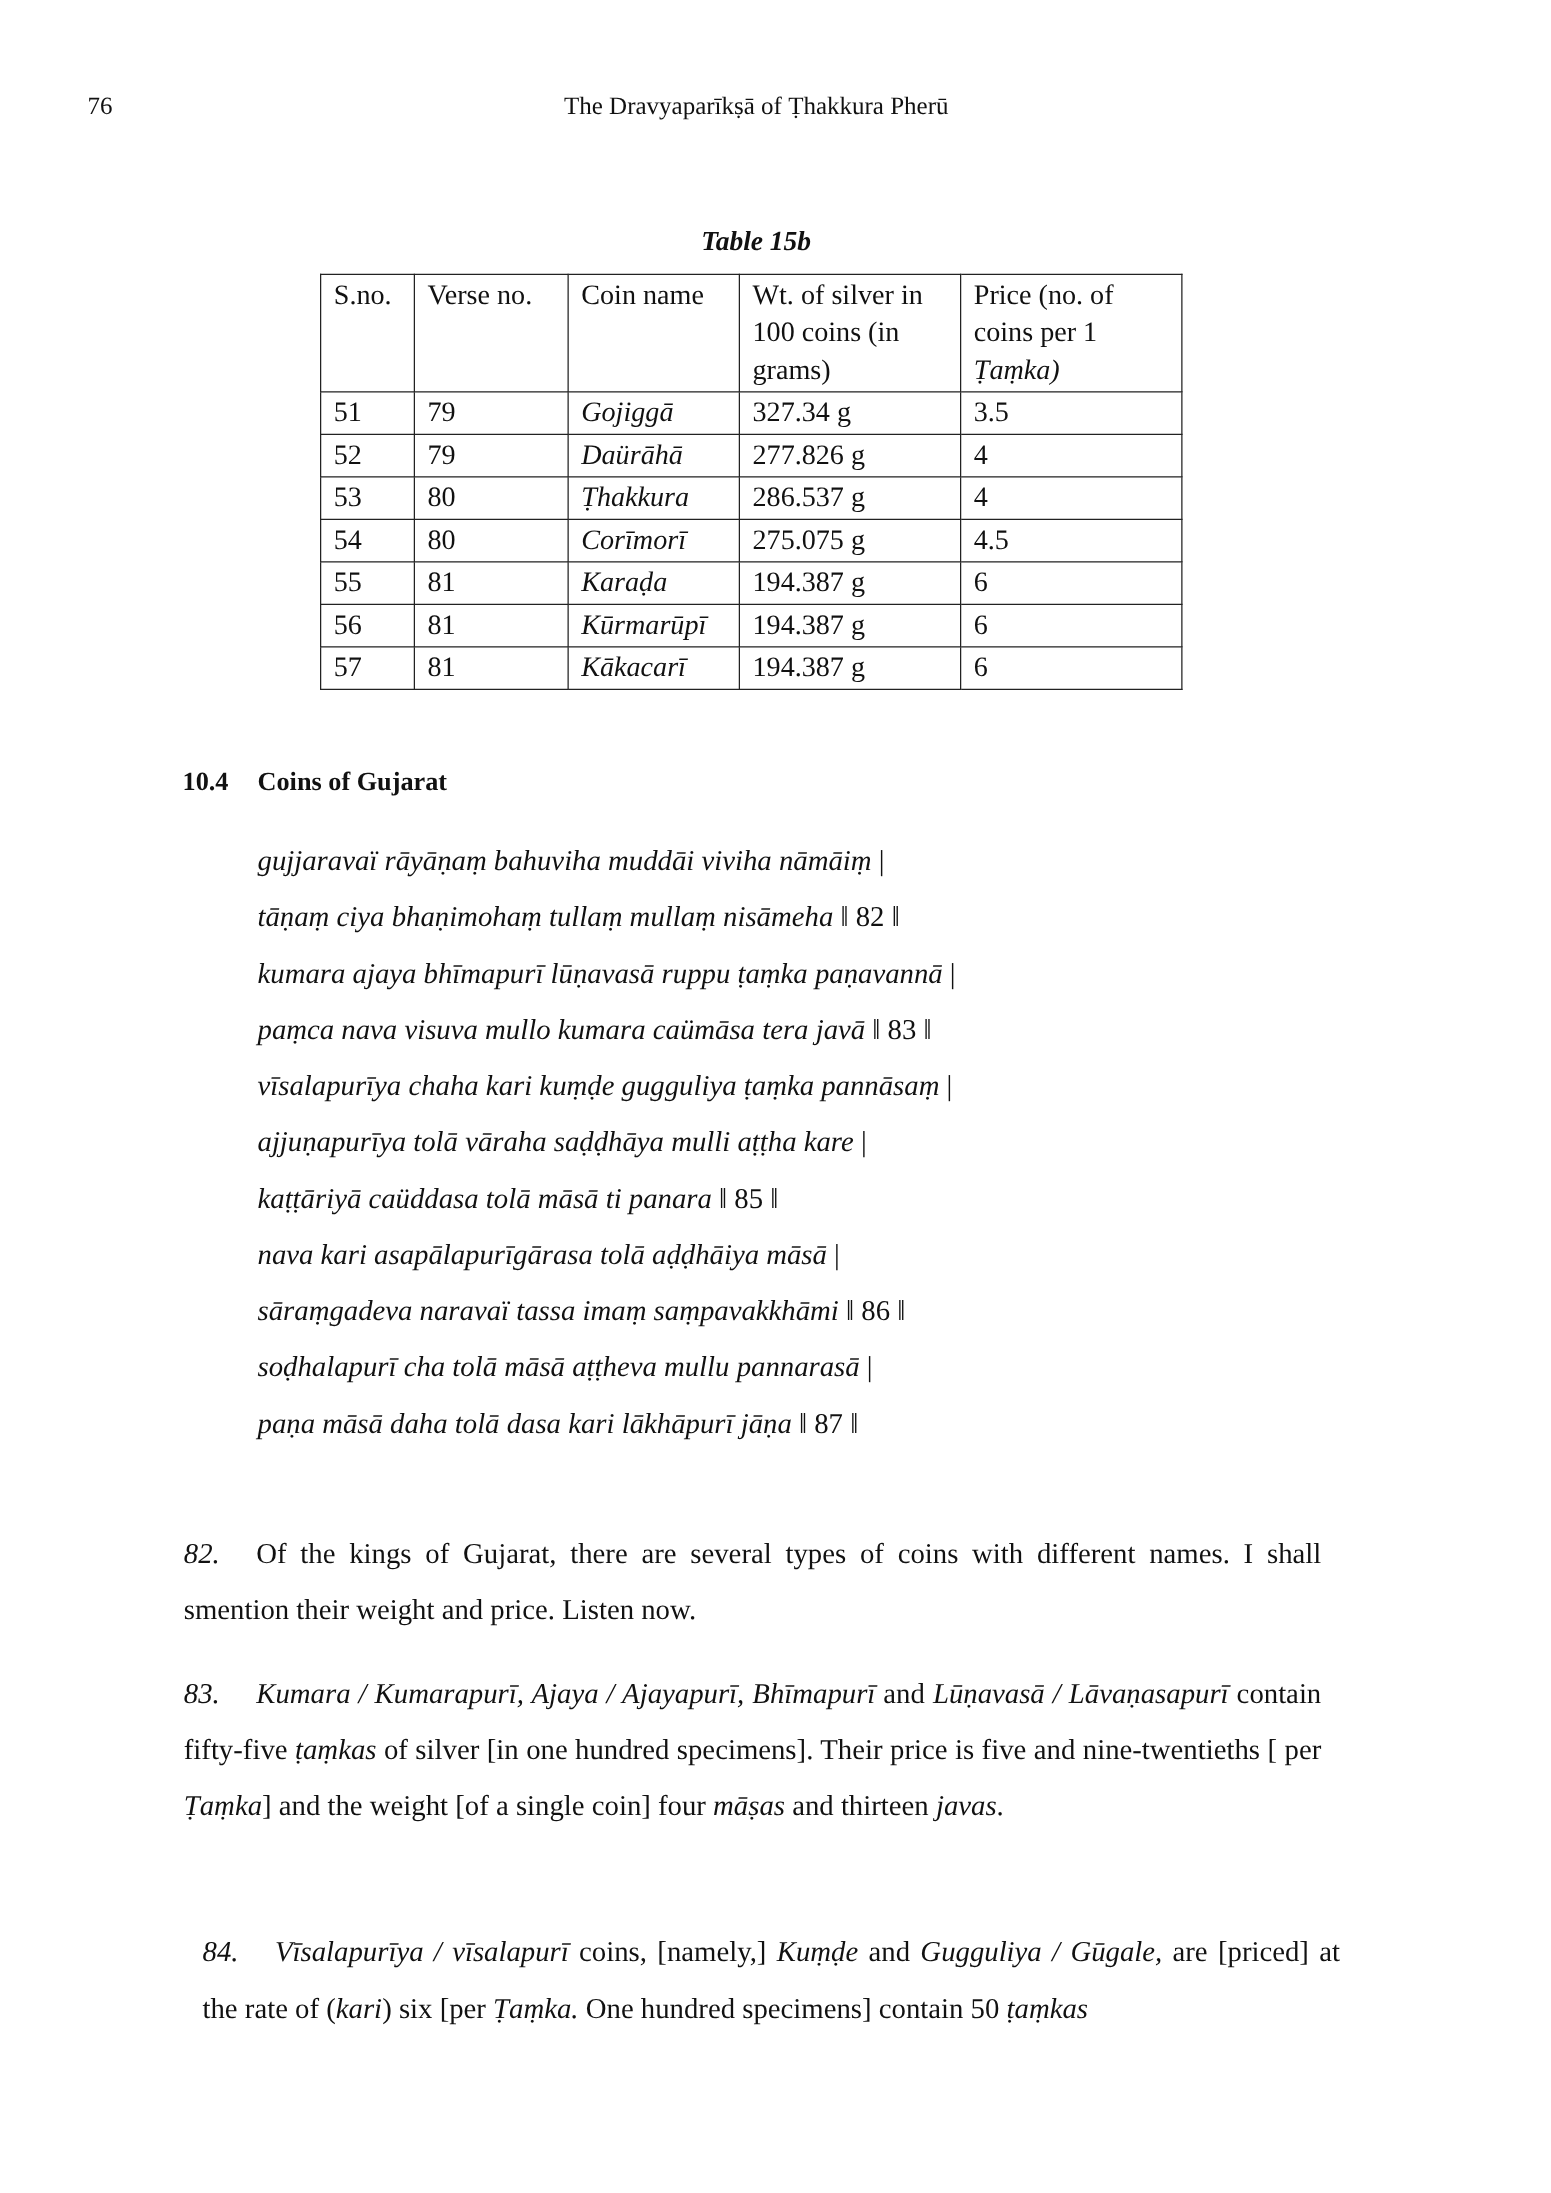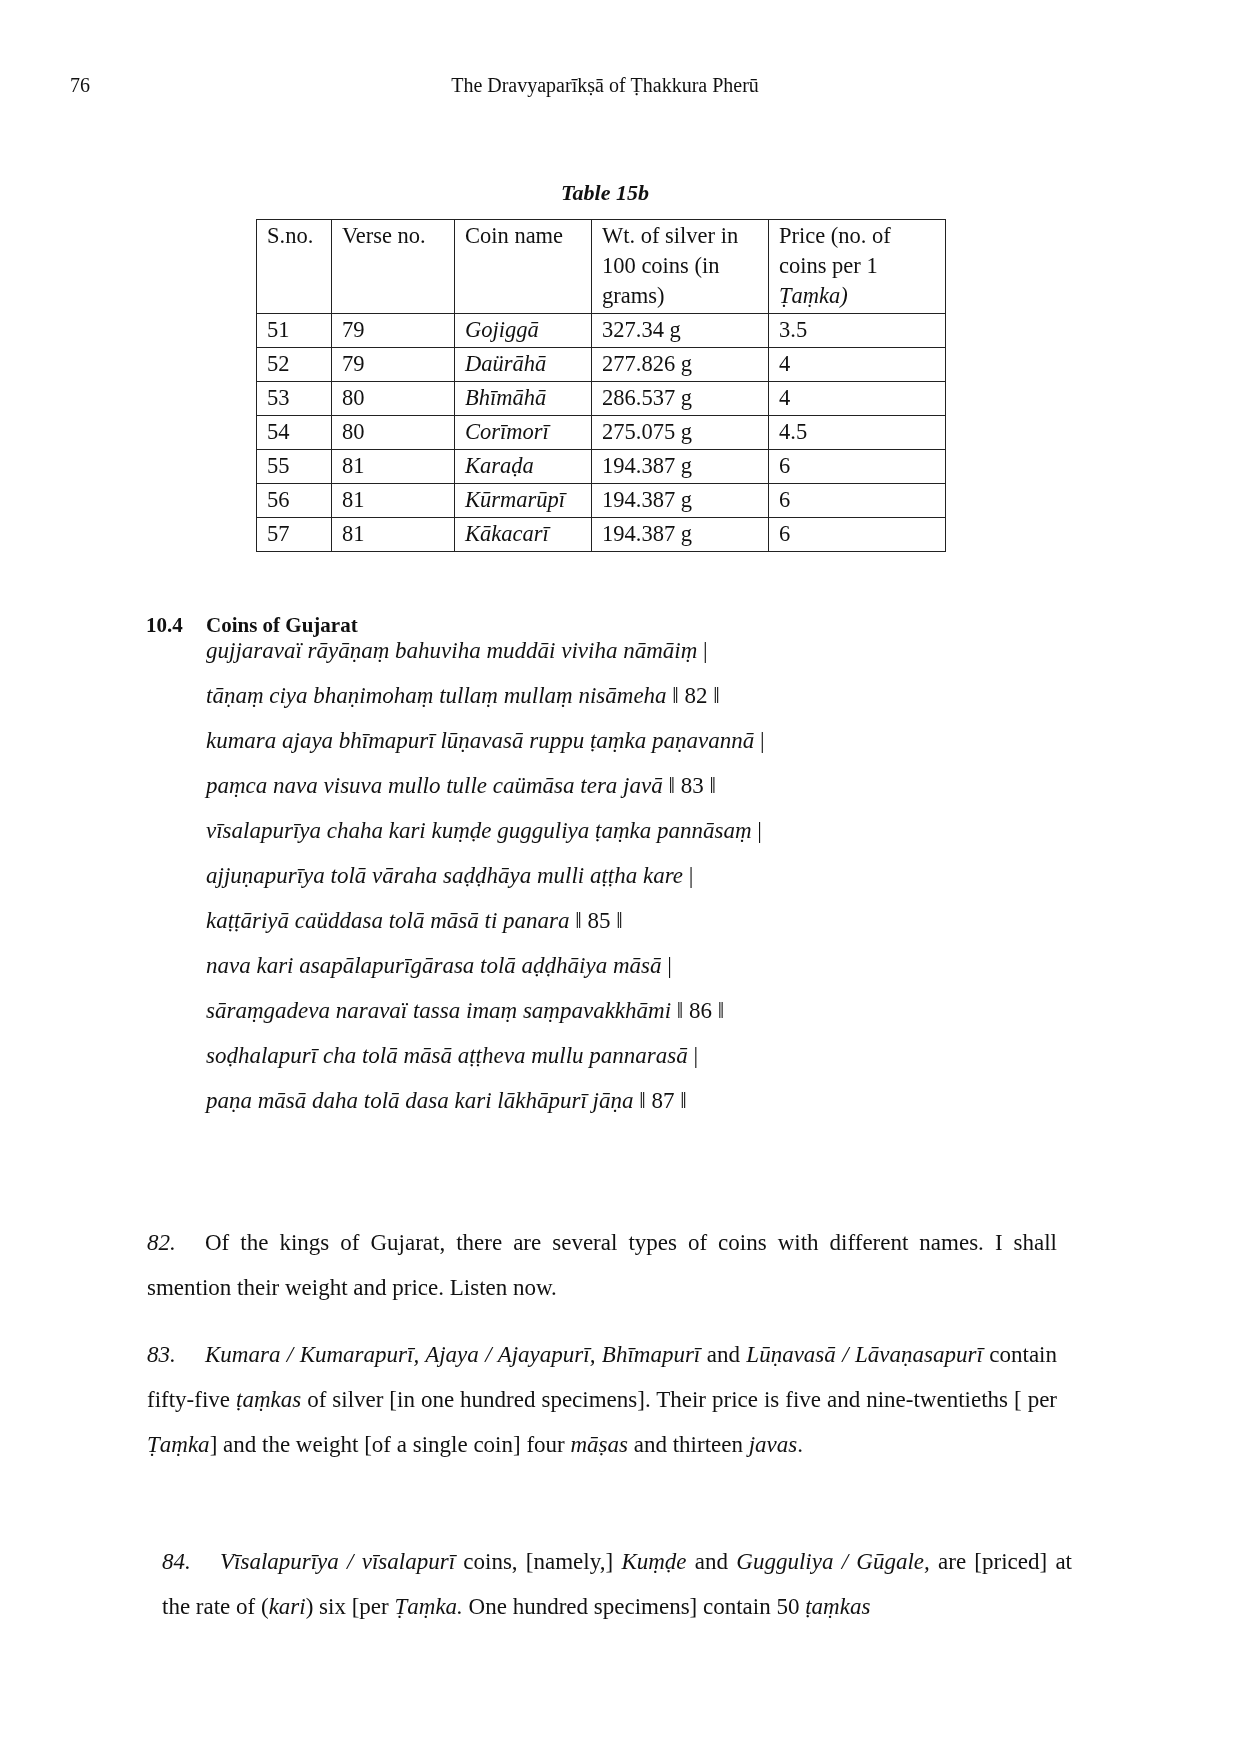--- a/index.html
+++ b/index.html
@@ -16,21 +16,21 @@
     }
     table.coin-table th, table.coin-table td {
       border: 1.5px solid #222; text-align: left; vertical-align: top;
       font-weight: normal; padding: 1px 10px 2px 10px;
     }
     table.coin-table td { height: 30px; }
     .c1 { width: 54px; } .c2 { width: 102px; } .c3 { width: 116px; } .c4 { width: 156px; } .c5 { width: 156px; }
     .it { font-style: italic; }
     .section-heading { position: absolute; left: 146px; top: 613px; font-size: 21px; font-weight: bold; }
     .section-heading .num { display: inline-block; width: 60px; }
-    .verses { position: absolute; left: 206px; top: 628px; font-size: 23px; font-style: italic; }
+    .verses { position: absolute; left: 206px; top: 666px; font-size: 23px; font-style: italic; }
     .verse-line { height: 45px; line-height: 45px; white-space: nowrap; }
     .verse-line .mark { font-style: normal; }
     .translation { position: absolute; left: 147px; width: 910px; font-size: 23px; line-height: 45px; text-align: justify; }
     .translation .pnum { display: inline-block; width: 58px; font-style: italic; }
     #p82 { top: 1220px; } #p83 { top: 1332px; } #p84 { top: 1524px; }
   </style>
 </head>
 <body>
 
 <div class="page-number">76</div>
@@ -59,21 +59,21 @@
     <tr>
       <td>52</td>
       <td>79</td>
       <td class="it">Daürāhā</td>
       <td>277.826 g</td>
       <td>4</td>
     </tr>
     <tr>
       <td>53</td>
       <td>80</td>
-      <td class="it">Bhīmāhā</td>
+      <td class="it">Ṭhakkura</td>
       <td>286.537 g</td>
       <td>4</td>
     </tr>
     <tr>
       <td>54</td>
       <td>80</td>
       <td class="it">Corīmorī</td>
       <td>275.075 g</td>
       <td>4.5</td>
     </tr>
@@ -102,21 +102,21 @@
 </table>
 
 <div class="section-heading">
   <span class="num">10.4</span><span>Coins of Gujarat</span>
 </div>
 
 <div class="verses">
   <div class="verse-line"><span>gujjaravaï rāyāṇaṃ bahuviha muddāi viviha nāmāiṃ</span><span class="mark"> |</span></div>
   <div class="verse-line"><span>tāṇaṃ ciya bhaṇimohaṃ tullaṃ mullaṃ nisāmeha</span><span class="mark"> ‖ 82 ‖</span></div>
   <div class="verse-line"><span>kumara ajaya bhīmapurī lūṇavasā ruppu ṭaṃka paṇavannā</span><span class="mark"> |</span></div>
-  <div class="verse-line"><span>paṃca nava visuva mullo tulle caümāsa tera javā</span><span class="mark"> ‖ 83 ‖</span></div>
+  <div class="verse-line"><span>paṃca nava visuva mullo kumara caümāsa tera javā</span><span class="mark"> ‖ 83 ‖</span></div>
   <div class="verse-line"><span>vīsalapurīya chaha kari kuṃḍe gugguliya ṭaṃka pannāsaṃ</span><span class="mark"> |</span></div>
   <div class="verse-line"><span>ajjuṇapurīya tolā vāraha saḍḍhāya mulli aṭṭha kare</span><span class="mark"> |</span></div>
   <div class="verse-line"><span>kaṭṭāriyā caüddasa tolā māsā ti panara</span><span class="mark"> ‖ 85 ‖</span></div>
   <div class="verse-line"><span>nava kari asapālapurīgārasa tolā aḍḍhāiya māsā</span><span class="mark"> |</span></div>
   <div class="verse-line"><span>sāraṃgadeva naravaï tassa imaṃ saṃpavakkhāmi</span><span class="mark"> ‖ 86 ‖</span></div>
   <div class="verse-line"><span>soḍhalapurī cha tolā māsā aṭṭheva mullu pannarasā</span><span class="mark"> |</span></div>
   <div class="verse-line"><span>paṇa māsā daha tolā dasa kari lākhāpurī jāṇa</span><span class="mark"> ‖ 87 ‖</span></div>
 </div>
 
 <p id="p82" class="translation" style="margin:0;">

